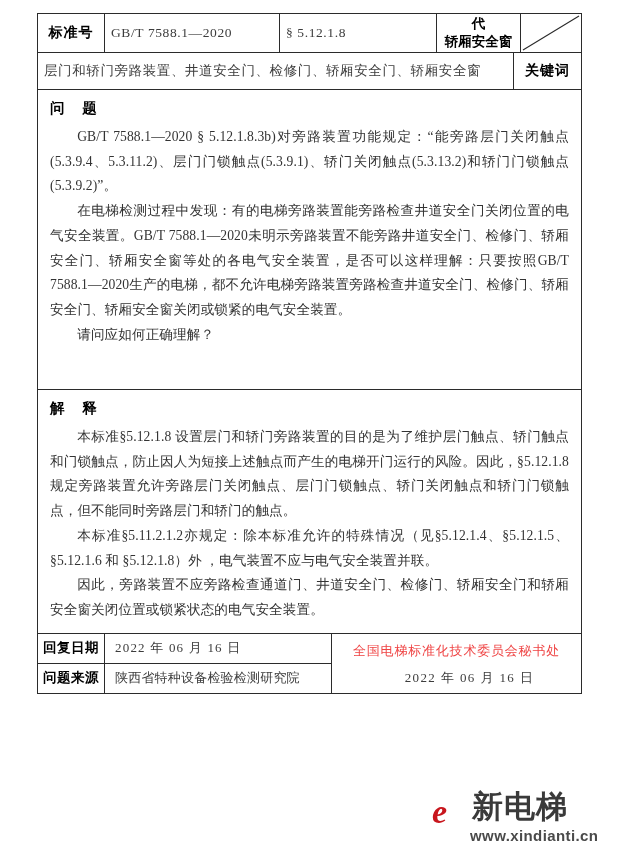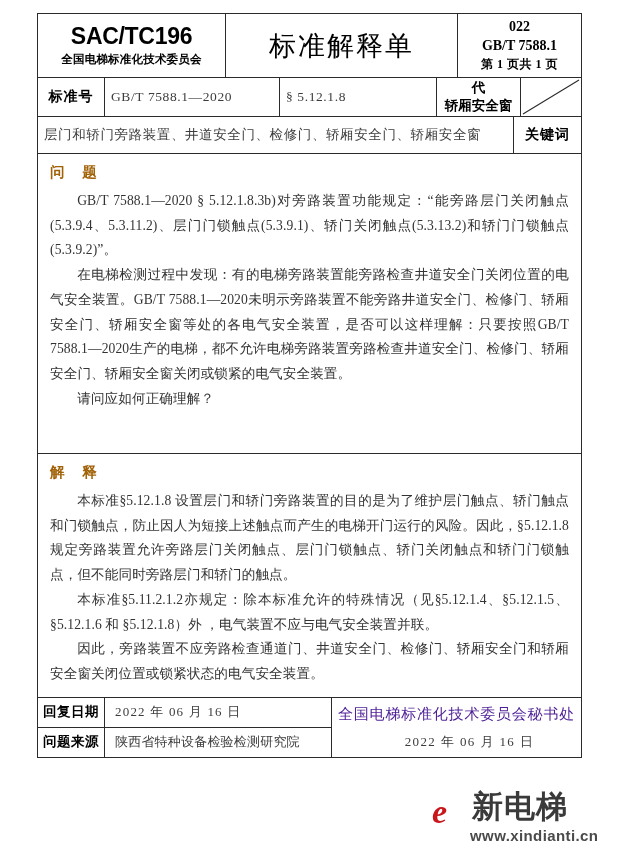--- a/index.html
+++ b/index.html
@@ -151,21 +151,21 @@
   .kwrow { height: 36px; }
   .w-kwlbl { width: 67px; }
   .w-kwval { flex: 1; }
 
   
   .section { padding: 9px 12px 10px 12px; border-bottom: 1.3px solid #2b2b2b; }
   .sec-head {
     font-weight: bold;
     font-size: 14.5px;
     letter-spacing: 7px;
-    color: #a16207;
+    color: #000000;
     margin-bottom: 7px;
   }
   .para {
     font-size: 13.6px;
     line-height: 1.82;
     text-align: justify;
     text-justify: inter-ideograph;
     text-indent: 2em;
     color: #333;
     margin: 0;
@@ -201,22 +201,22 @@
   .fc-val.tight { letter-spacing: 0.2px; }
   .footer-right {
     flex: 1;
     display: flex;
     flex-direction: column;
     justify-content: flex-end;
     align-items: center;
     padding-bottom: 6px;
   }
   .sig-org {
-    font-size: 15px;
-    color: #4c1d95;
+    font-size: 13px;
+    color: #ef4444;
     letter-spacing: 0.8px;
     margin-bottom: 9px;
   }
   .sig-date {
     font-size: 13px;
     color: #3c3c3c;
     letter-spacing: 1.4px;
     padding-left: 26px;
   }
 
@@ -263,38 +263,20 @@
     color: #4a4a4a;
   }
 </style>
 </head>
 <body>
 
 <div class="page">
 
   <div class="sheet">
 
-    <div class="row masthead">
-
-      <div class="cell mh-left">
-        <div class="mh-org">SAC/TC196</div>
-        <div class="mh-orgcn">全国电梯标准化技术委员会</div>
-      </div>
-
-      <div class="cell mh-mid">
-        <div class="mh-title">标准解释单</div>
-      </div>
-
-      <div class="cell mh-right">
-        <div class="mh-num">022</div>
-        <div class="mh-std">GB/T 7588.1</div>
-        <div class="mh-pages">第 1 页共 1 页</div>
-      </div>
-
-    </div>
 
     <div class="row inforow">
 
       <div class="cell lbl w-lbl1">标准号</div>
       <div class="cell val w-val1">GB/T 7588.1—2020</div>
       <div class="cell val w-val2">§ 5.12.1.8</div>
 
       <div class="cell w-lbl3">
         <div class="lbl3-line spaced">代</div>
         <div class="lbl3-line">轿厢安全窗</div>

